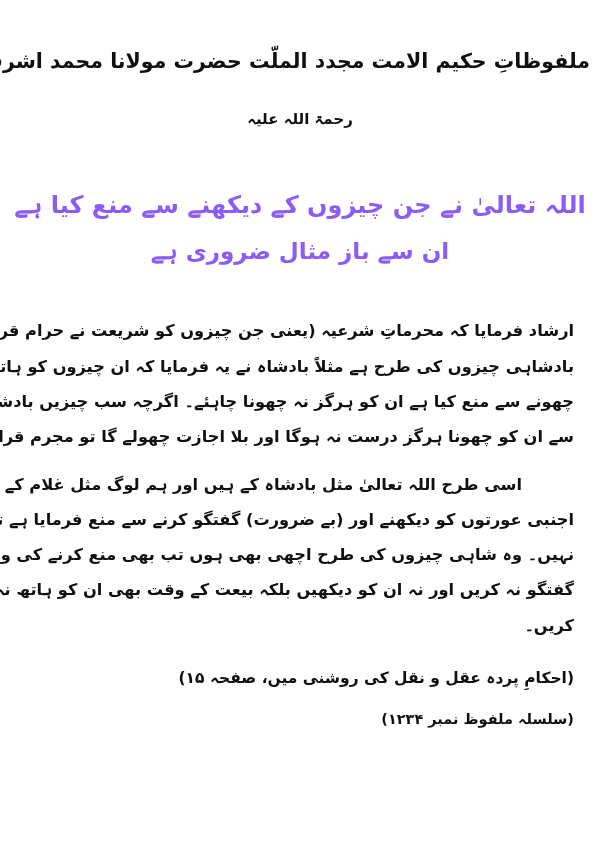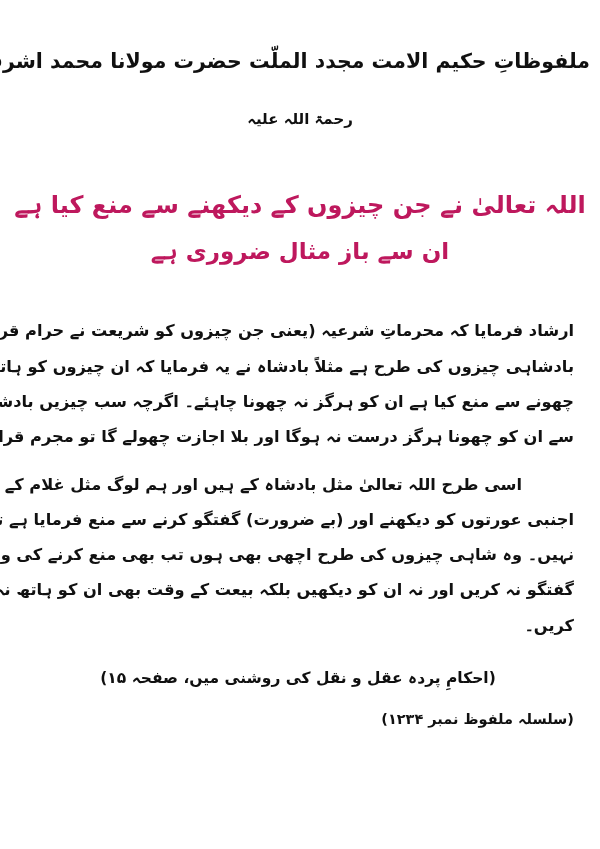--- a/index.html
+++ b/index.html
@@ -52,21 +52,21 @@
   
   .title-block {
     margin-top: 52px;
     text-align: center;
   }
   .title-line {
     display: block;
     font-size: 24px;
     font-weight: 700;
     line-height: 1.95;
-    color: #be185d;
+    color: #8b5cf6;
     letter-spacing: 0.3px;
   }
   .title-line.second {
     font-size: 23px;
   }
 
   
   .body-block {
     margin-top: 40px;
     padding: 0 26px 0 22px;
@@ -98,21 +98,21 @@
     display: inline-block;
     width: 52px;
   }
 
   
   .citation-block {
     margin-top: 22px;
     padding: 0 26px 0 22px;
   }
   .citation-center {
-    text-align: center;
+    text-align: right;
     font-size: 15.5px;
     font-weight: 700;
     color: #101010;
     line-height: 1.7;
   }
   .citation-right {
     margin-top: 16px;
     text-align: right;
     font-size: 14.5px;
     font-weight: 700;

